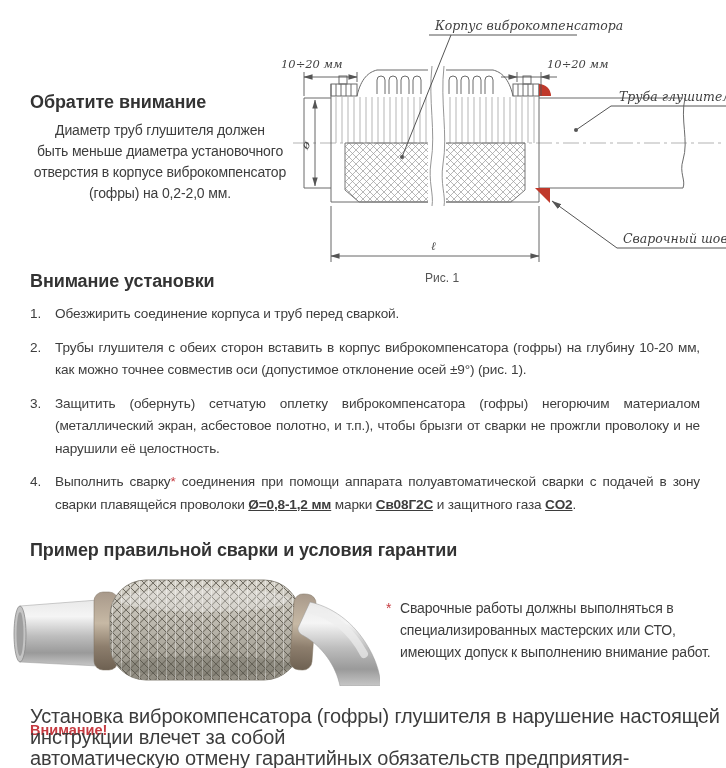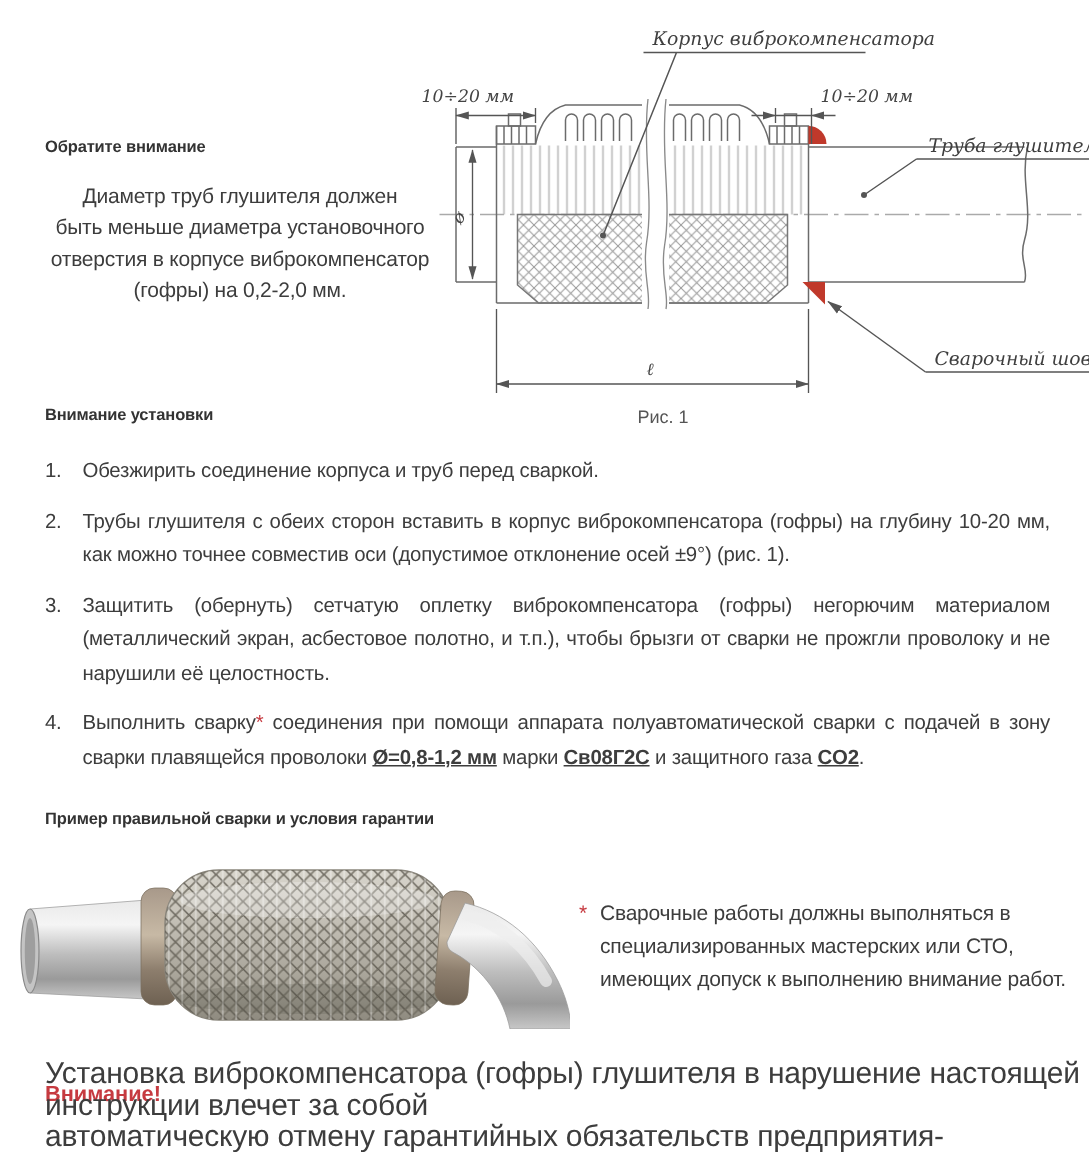--- a/index.html
+++ b/index.html
@@ -3,21 +3,21 @@
 <meta charset="utf-8">
 <style>
   html,body { margin:0; padding:0; }
   body {
     width:726px; height:768px; position:relative; overflow:hidden;
     background:#ffffff; color:#3d3d3d;
     font-family:"Liberation Sans", sans-serif;
   }
   .abs { position:absolute; }
   .h {
-    font-weight:bold; font-size:11px; color:#333333; letter-spacing:-0.1px;
+    font-weight:bold; font-size:18px; color:#333333; letter-spacing:-0.1px;
   }
   .body-text { font-size:14px; line-height:21px; letter-spacing:-0.15px; }
   .pre { white-space:pre-line; }
   .red { color:#c63a40; }
   .bd { font-weight:bold;text-decoration:underline; }
 
   
   .steps { position:absolute; left:30px; top:303px; width:670px; }
   .step { display:flex; margin-bottom:11px; font-size:13.6px; line-height:22.5px; letter-spacing:-0.15px; }
   .step .num { flex:0 0 25px; }

